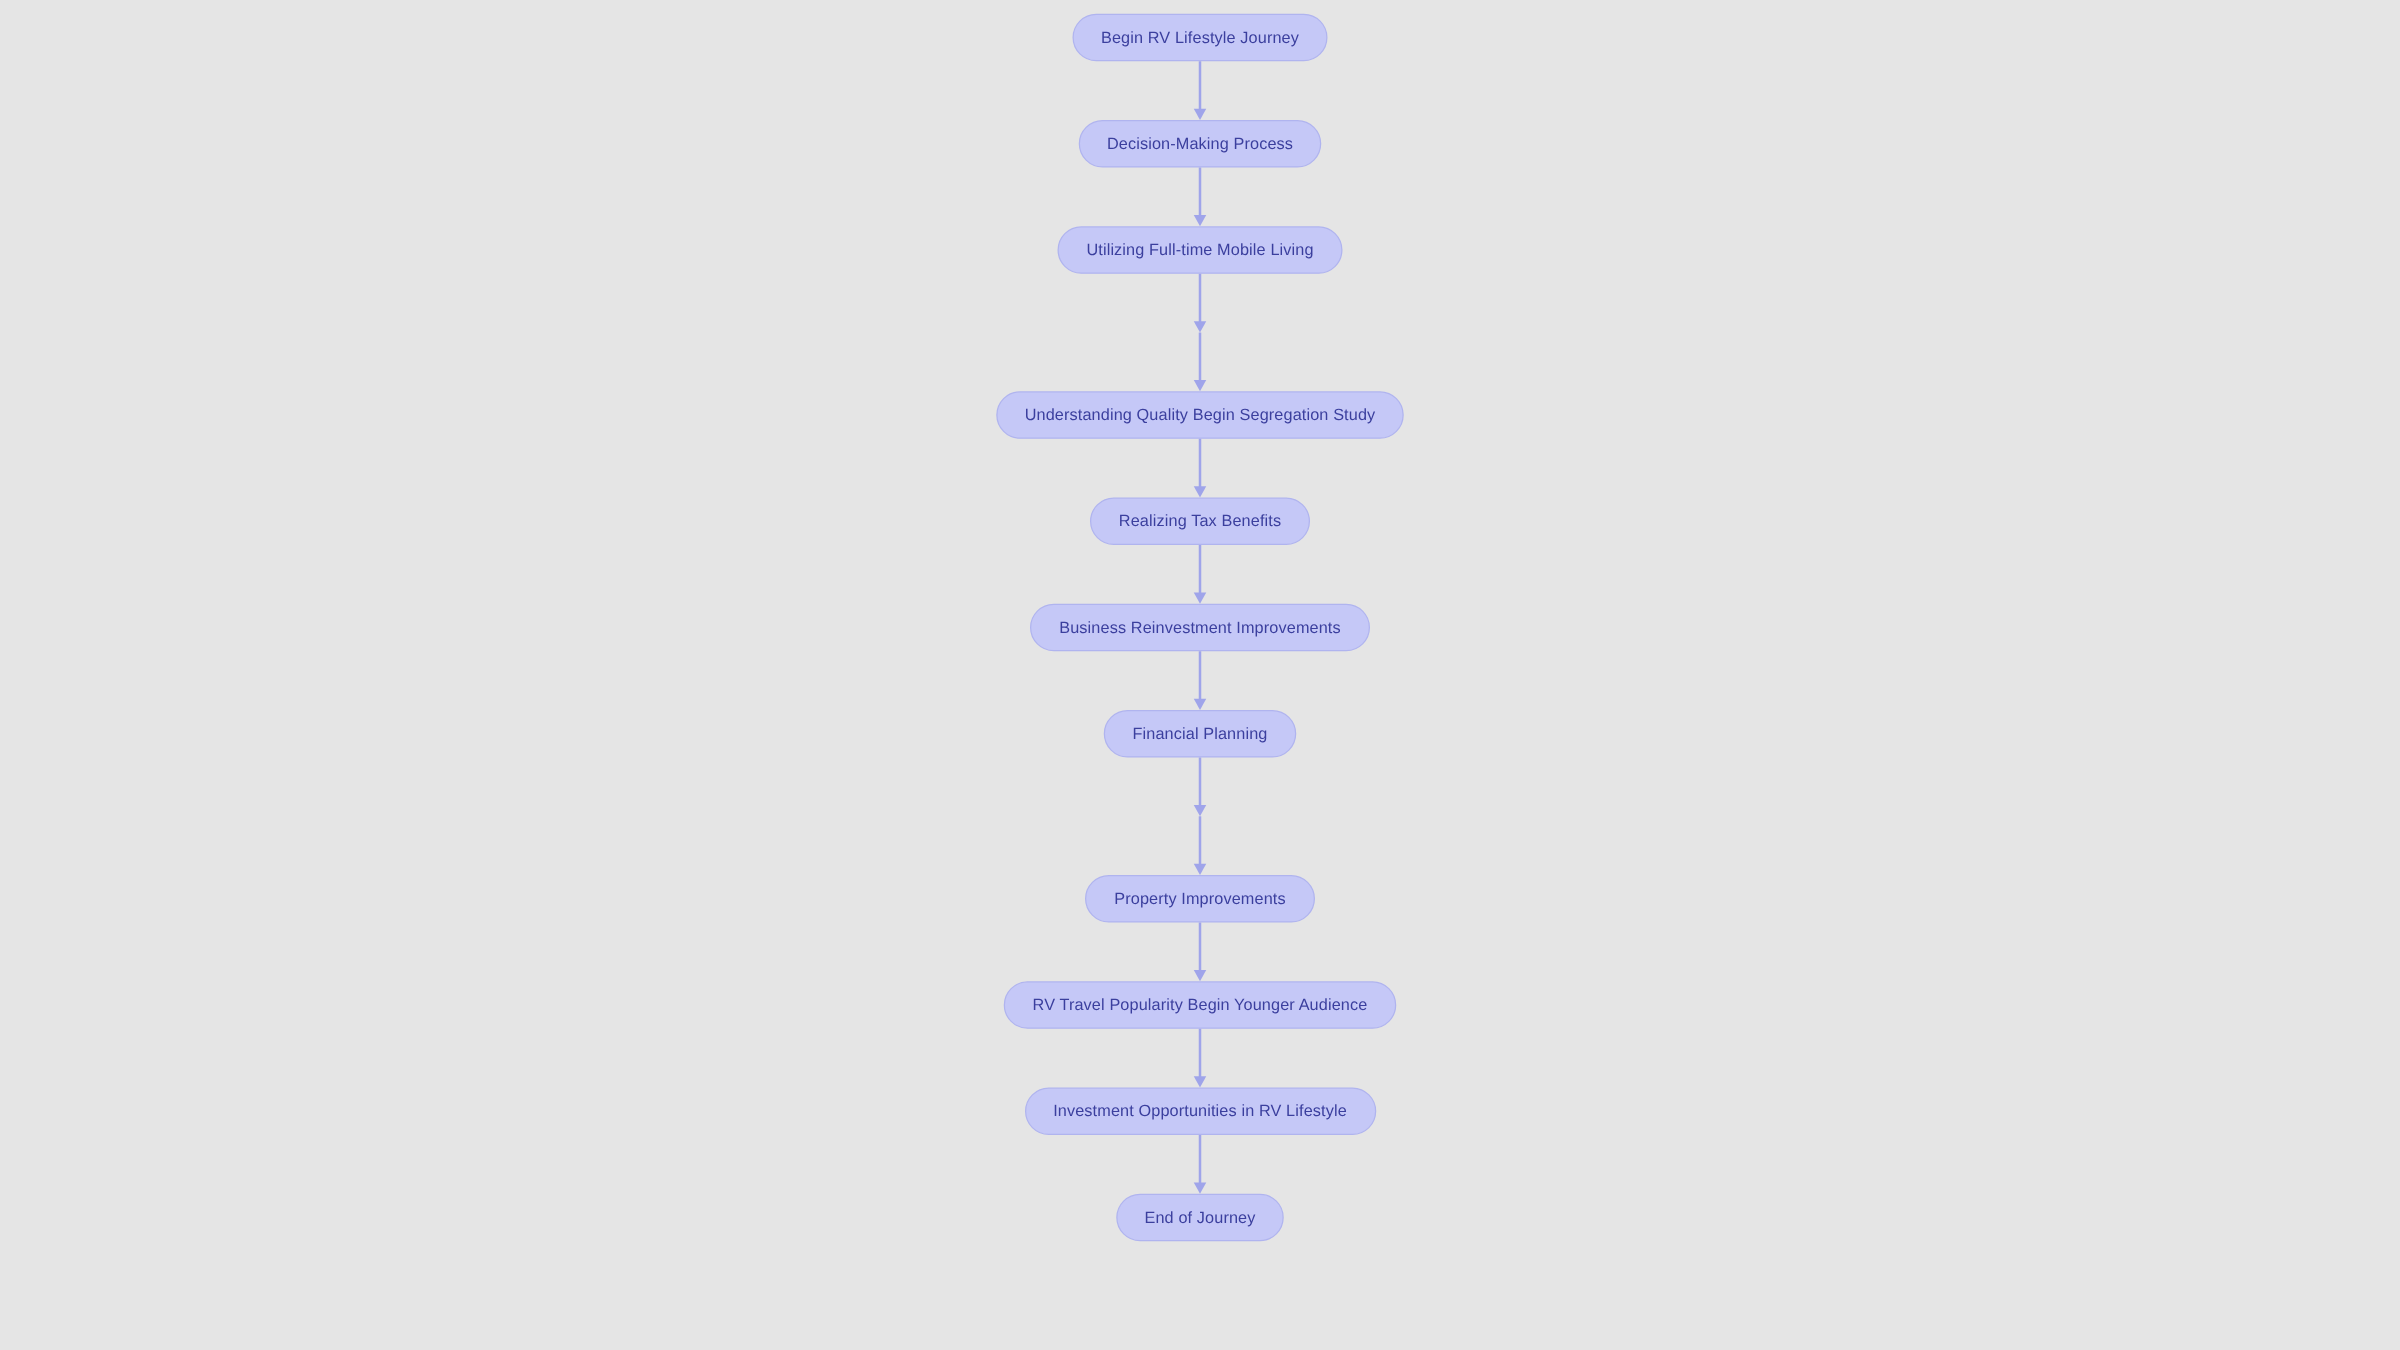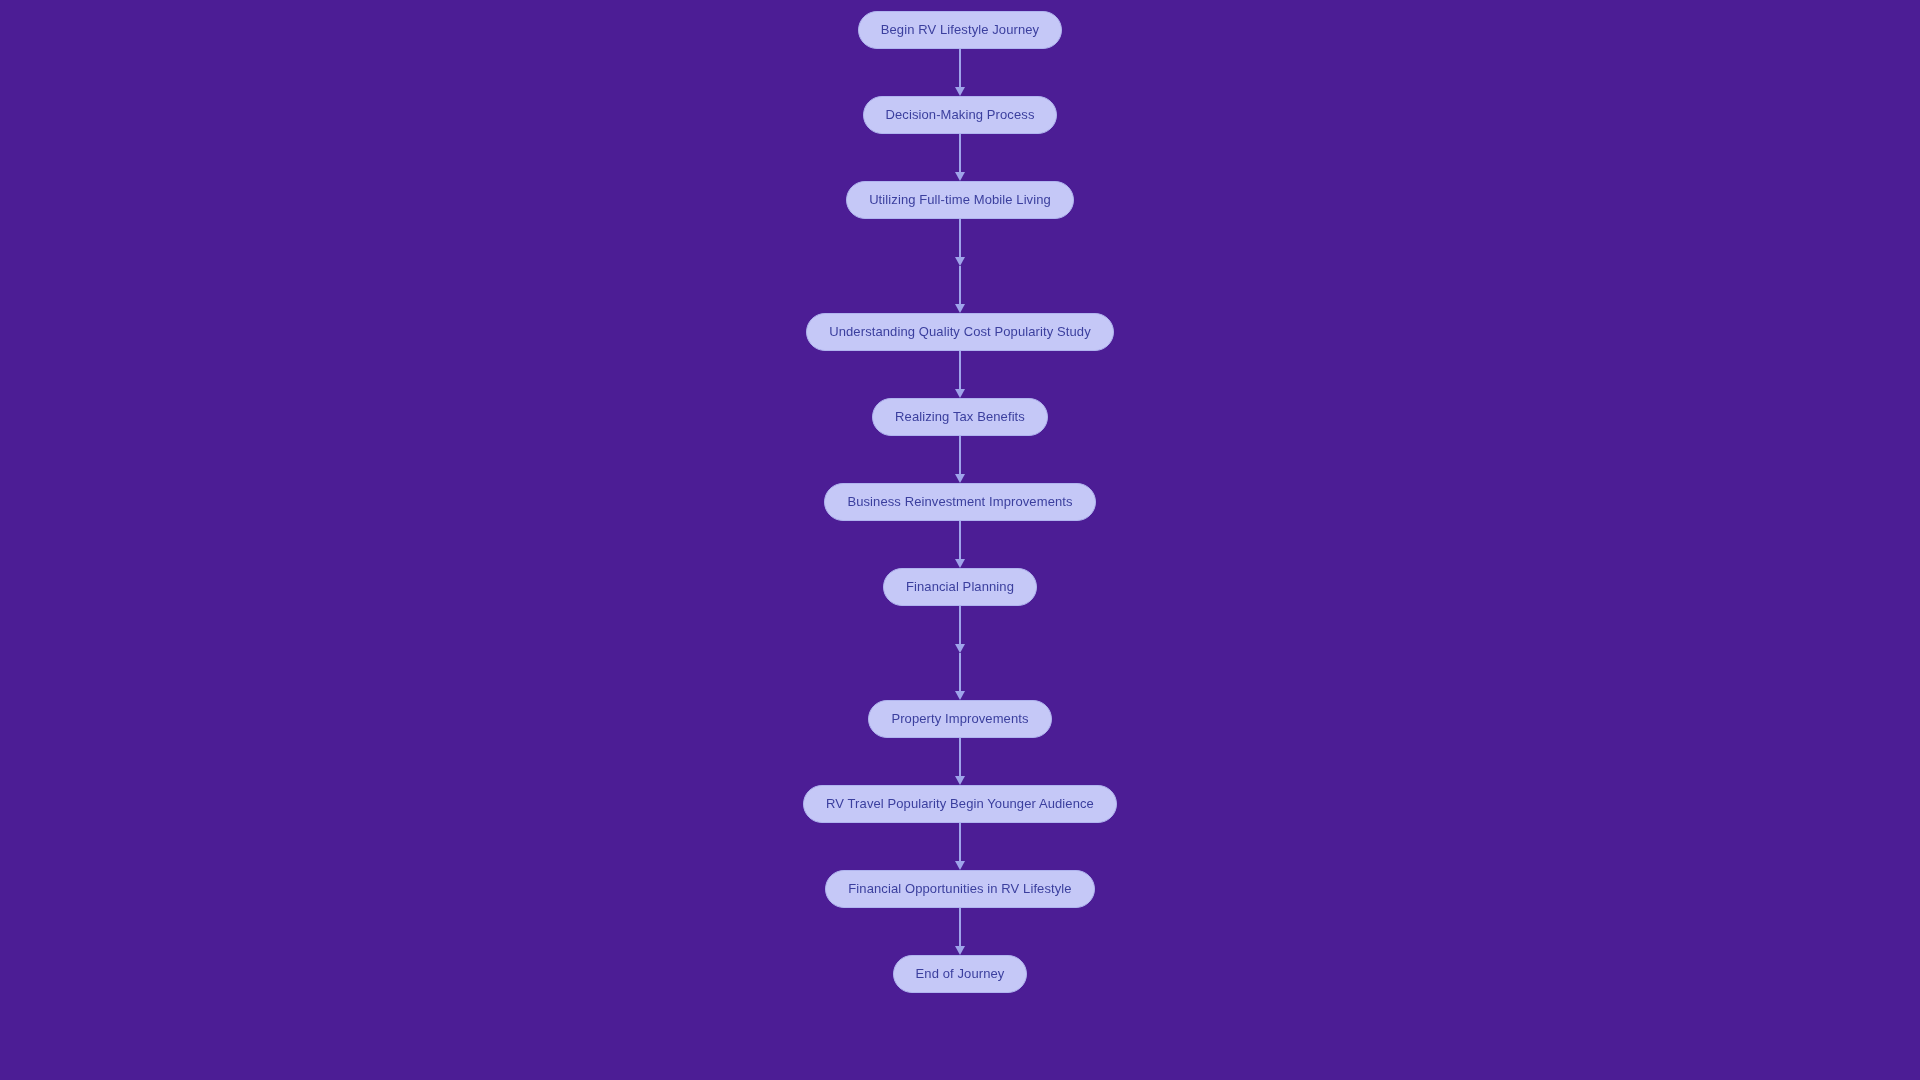--- a/index.html
+++ b/index.html
@@ -12,21 +12,21 @@
     width: 1920px;
     height: 1080px;
     overflow: hidden;
     font-family: "Liberation Sans", "DejaVu Sans", sans-serif;
   }
 
   #flowchart {
     position: relative;
     width: 1920px;
     height: 1080px;
-    background: #4c1d95;
+    background: #e5e5e5;
   }
 
   .flow-column {
     position: absolute;
     left: 0;
     top: 0;
     width: 1920px;
     display: flex;
     flex-direction: column;
     align-items: center;
@@ -93,21 +93,21 @@
       </div>
       <div class="node">Utilizing Full-time Mobile Living</div>
       <div class="connector">
         <div class="stem"></div>
         <div class="head"></div>
       </div>
       <div class="connector">
         <div class="stem"></div>
         <div class="head"></div>
       </div>
-      <div class="node">Understanding Quality Cost Popularity Study</div>
+      <div class="node">Understanding Quality Begin Segregation Study</div>
       <div class="connector">
         <div class="stem"></div>
         <div class="head"></div>
       </div>
       <div class="node">Realizing Tax Benefits</div>
       <div class="connector">
         <div class="stem"></div>
         <div class="head"></div>
       </div>
       <div class="node">Business Reinvestment Improvements</div>
@@ -127,20 +127,20 @@
       <div class="node">Property Improvements</div>
       <div class="connector">
         <div class="stem"></div>
         <div class="head"></div>
       </div>
       <div class="node">RV Travel Popularity Begin Younger Audience</div>
       <div class="connector">
         <div class="stem"></div>
         <div class="head"></div>
       </div>
-      <div class="node">Financial Opportunities in RV Lifestyle</div>
+      <div class="node">Investment Opportunities in RV Lifestyle</div>
       <div class="connector">
         <div class="stem"></div>
         <div class="head"></div>
       </div>
       <div class="node">End of Journey</div>
     </div>
 </div>
 
 </body></html>

